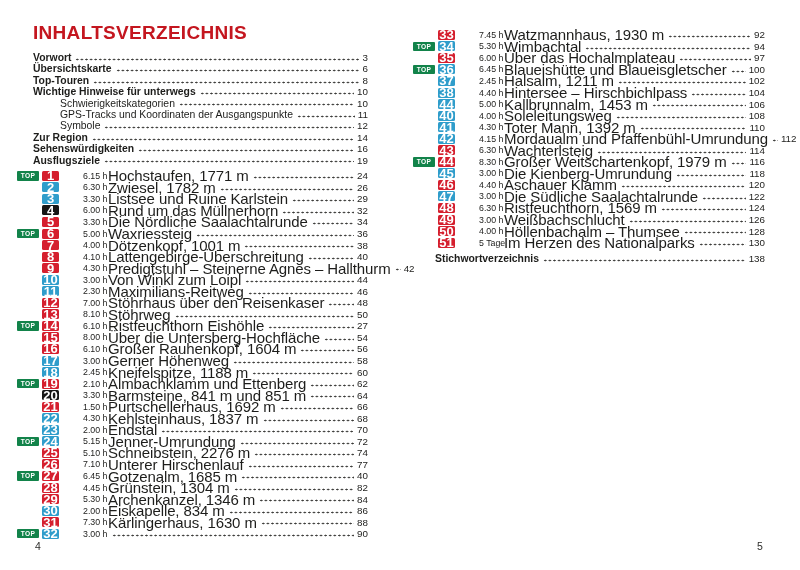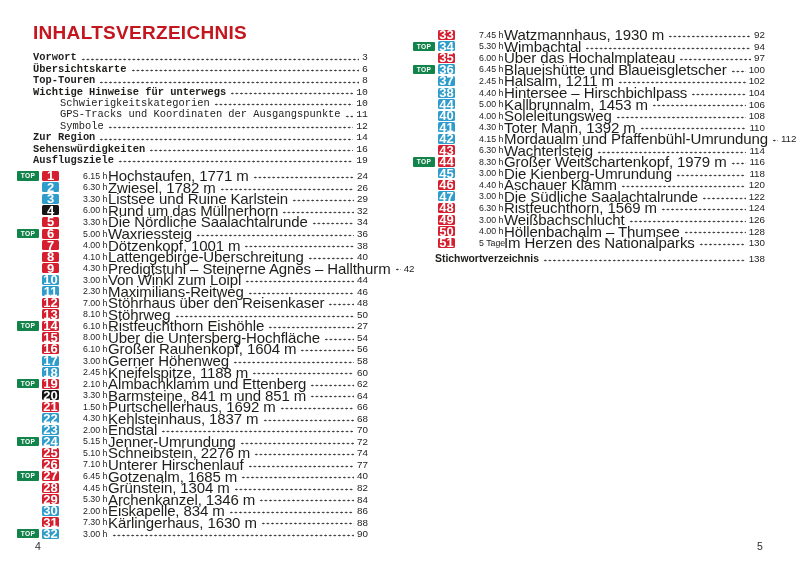--- a/index.html
+++ b/index.html
@@ -9,21 +9,21 @@
   *{box-sizing:border-box; margin:0; padding:0;}
   html,body{background:#fff;}
   body{font-family:"Liberation Sans", sans-serif; color:var(--ink);}
   .spread{position:relative; width:800px; height:570px; background:#fff; overflow:hidden;}
 
   .page-title{position:absolute; left:33px; top:22px; font-size:19px; font-weight:bold;
     color:var(--heading); letter-spacing:.3px;}
 
   
   .front-matter{position:absolute; left:33px; top:52px; width:335px;}
-  .fm-row{display:flex; align-items:flex-end; height:11.4px; font-size:10.4px; font-weight:bold;font-family:Liberation Mono, monospace;}
+  .fm-row{display:flex; align-items:flex-start; height:11.4px; font-size:10.4px; font-weight:bold;}
   .fm-row.sub{padding-left:27px; font-weight:normal;}
   .fm-label{white-space:nowrap;}
   .fm-page{font-weight:normal; font-size:9.8px; text-align:right; white-space:nowrap;}
 
   
   .dots{flex:1 1 auto; min-width:6px; height:3px; align-self:flex-end; margin:0 3px 2.5px 4px;
     background-image:radial-gradient(circle, #3a3a38 0.9px, rgba(0,0,0,0) 1.05px);
     background-size:4.6px 3px; background-repeat:repeat-x; background-position:left bottom;}
 
   

